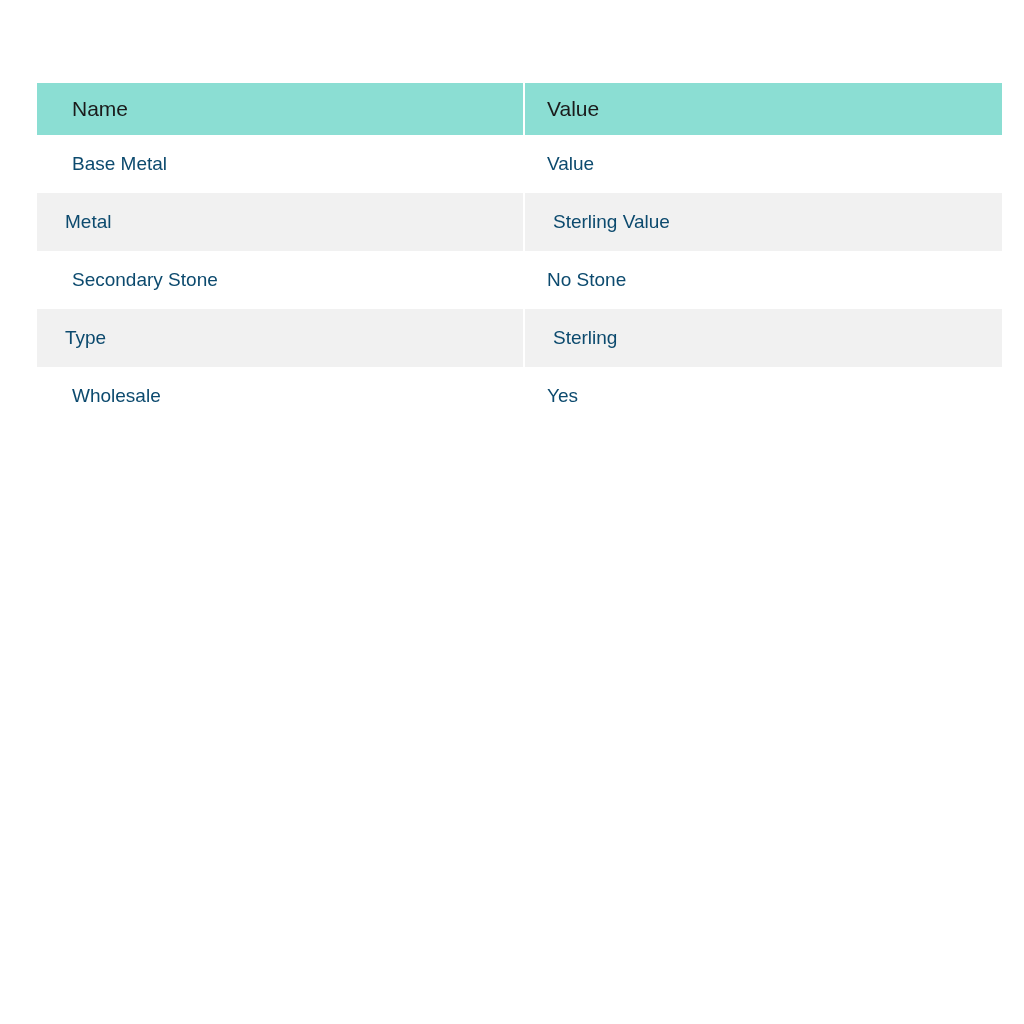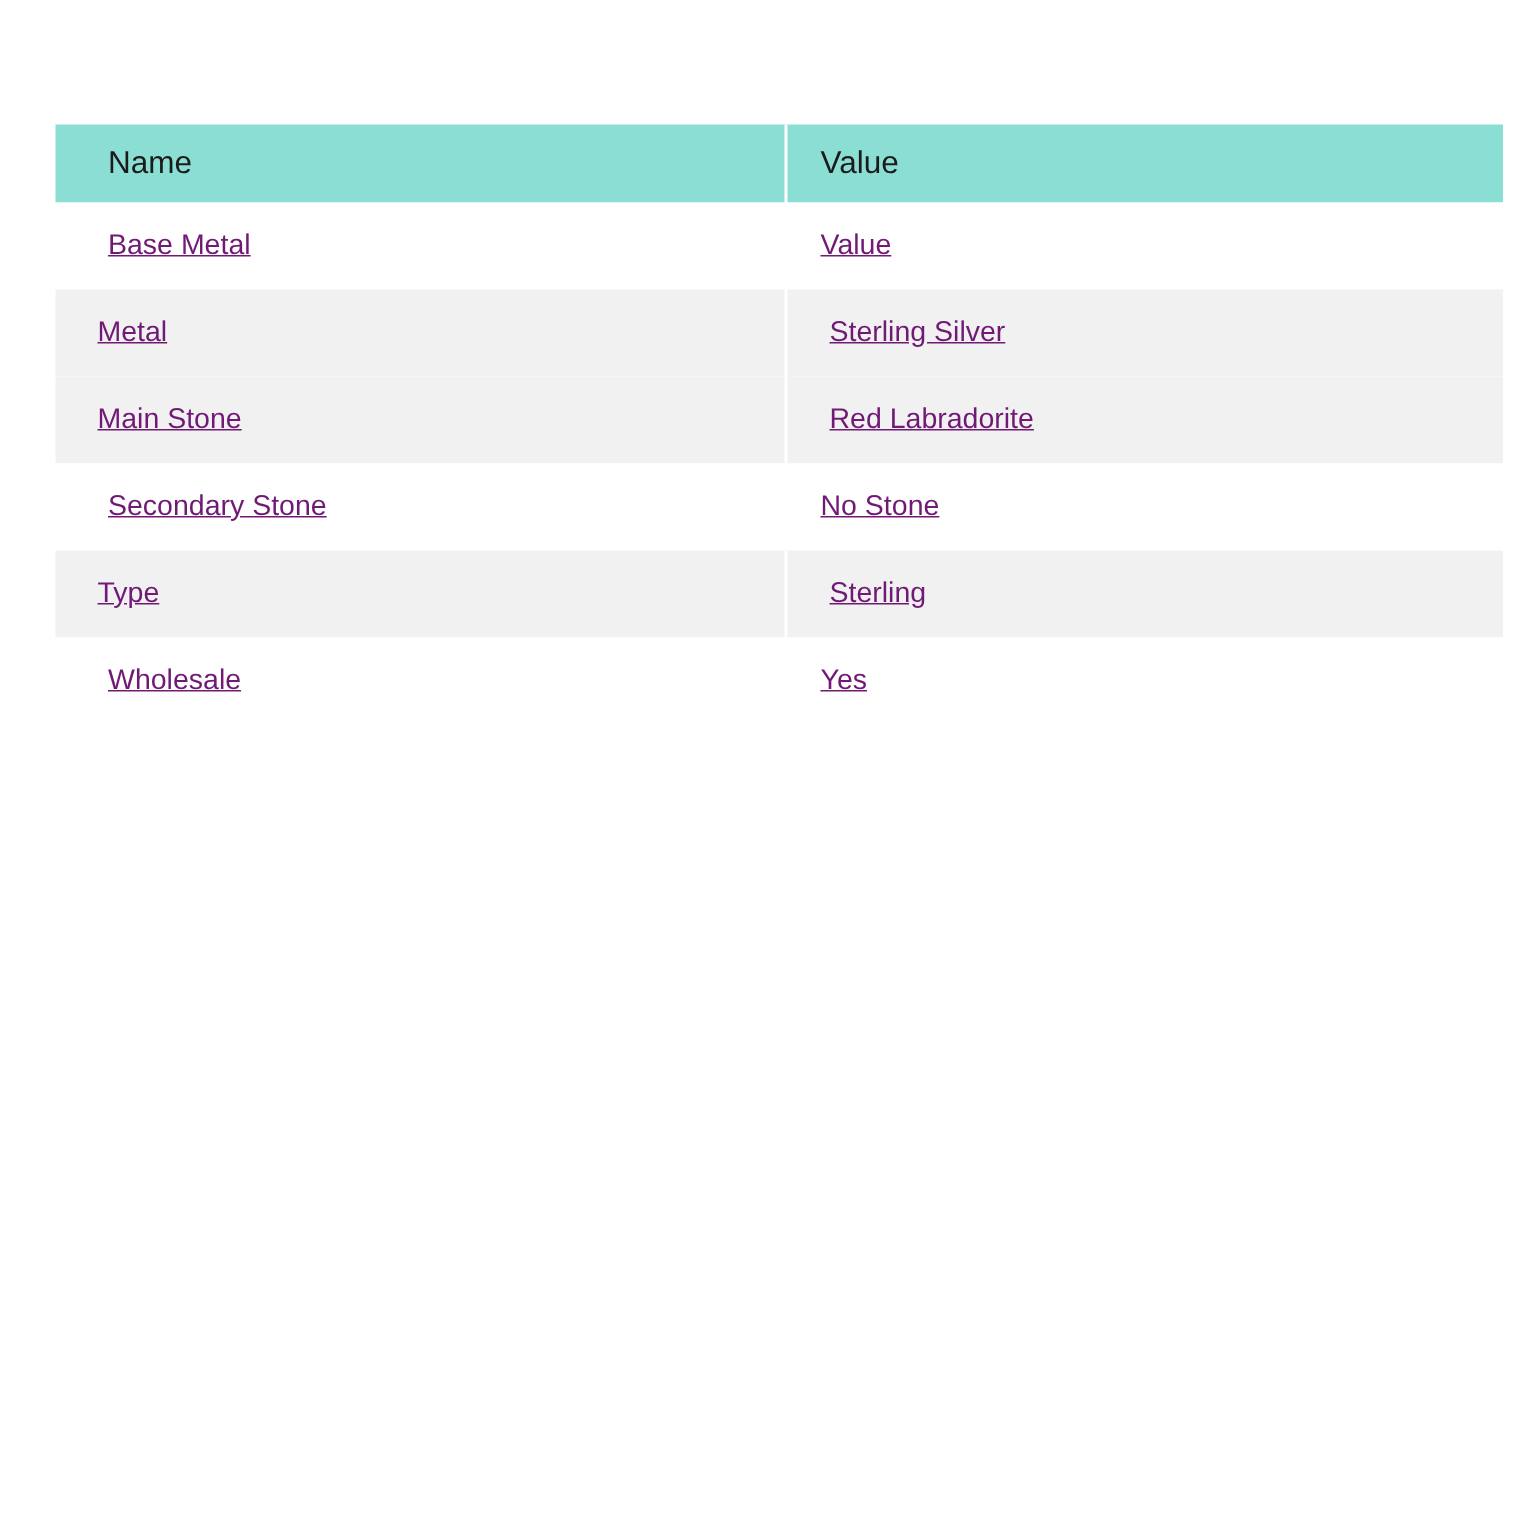--- a/index.html
+++ b/index.html
@@ -43,26 +43,25 @@
   }
 
   .attr-table thead th.value-head {
     padding-left: 22px;
     border-left: 2px solid #ffffff;
   }
 
   .attr-table tbody td {
     height: 58px;
     font-size: 19px;
-    color: #701a75;
+    color: #0c4a6e;
     font-weight: 400;
     padding: 0 0 0 35px;
     vertical-align: middle;
     border: none;
-    text-decoration: underline;
   }
 
   .attr-table tbody td.value-cell {
     padding-left: 22px;
     border-left: 2px solid #ffffff;
   }
 
   .attr-table tbody tr.shade td {
     background: #f1f1f1;
     padding-left: 28px;
@@ -88,25 +87,21 @@
         <th class="value-head">Value</th>
       </tr>
     </thead>
     <tbody>
       <tr class="plain">
         <td>Base Metal</td>
         <td class="value-cell">Value</td>
       </tr>
       <tr class="shade">
         <td>Metal</td>
-        <td class="value-cell">Sterling Silver</td>
-      </tr>
-      <tr class="shade">
-        <td>Main Stone</td>
-        <td class="value-cell">Red Labradorite</td>
+        <td class="value-cell">Sterling Value</td>
       </tr>
       <tr class="plain">
         <td>Secondary Stone</td>
         <td class="value-cell">No Stone</td>
       </tr>
       <tr class="shade">
         <td>Type</td>
         <td class="value-cell">Sterling</td>
       </tr>
       <tr class="plain">

